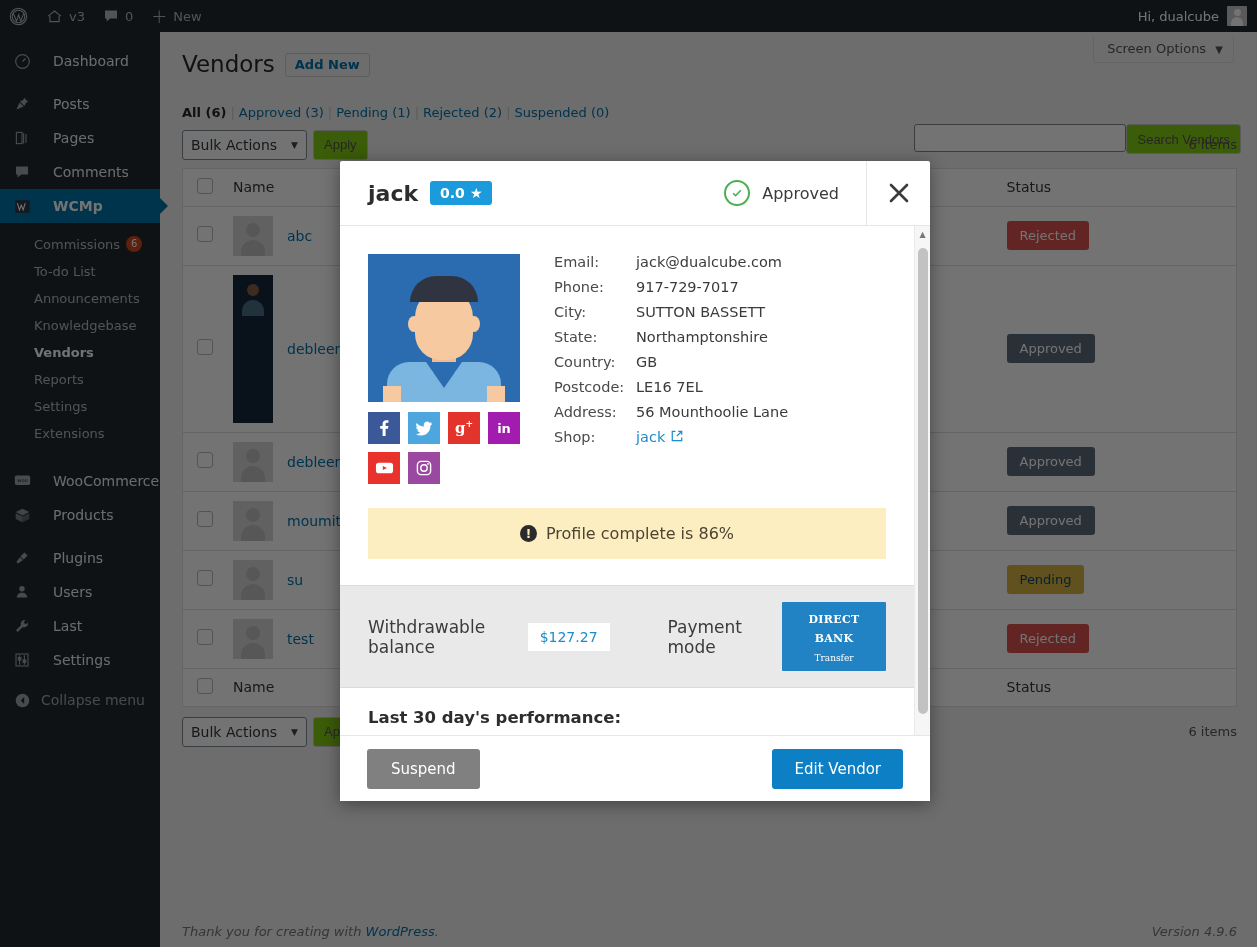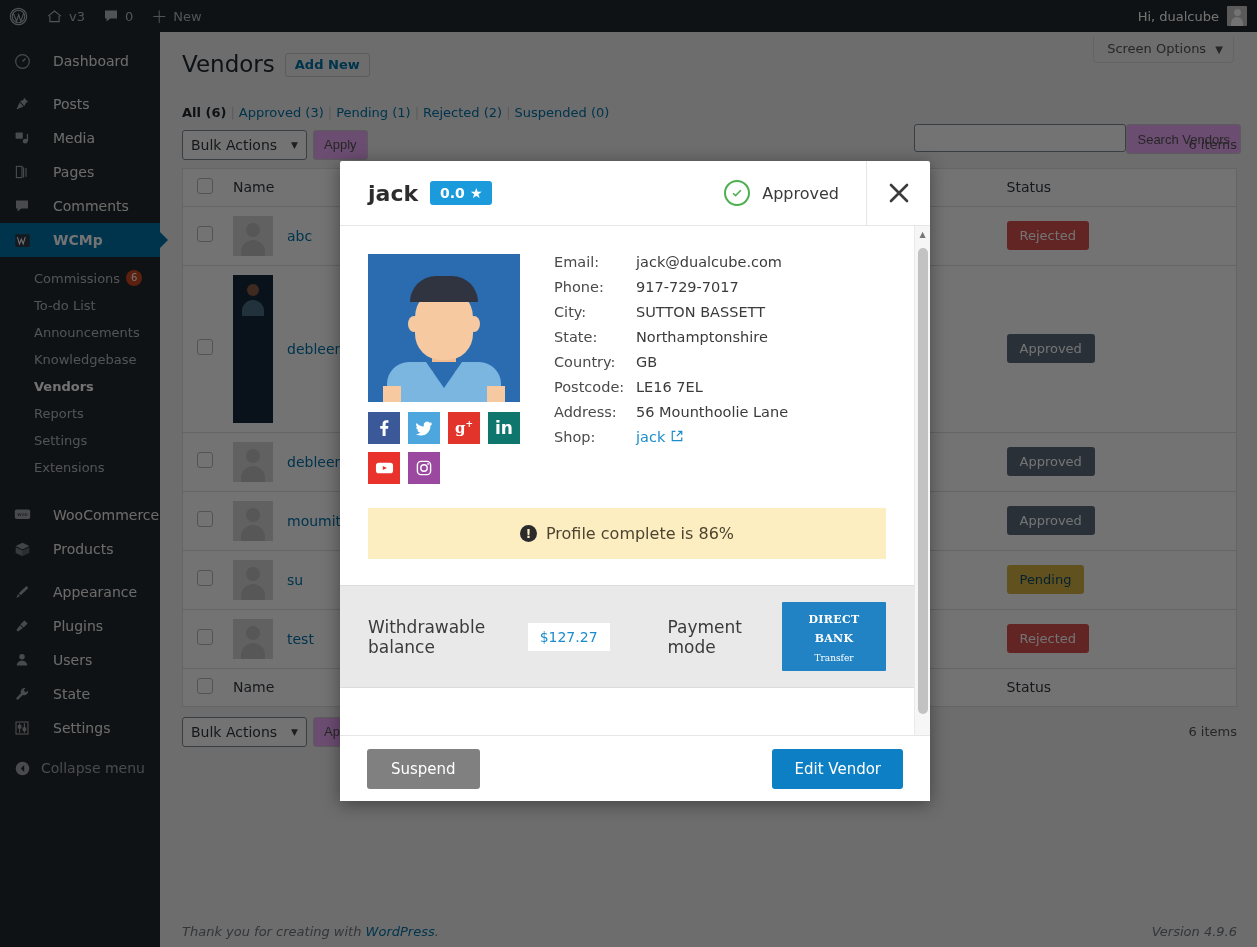--- a/index.html
+++ b/index.html
@@ -106,21 +106,21 @@
   .subsub .cur { color: #23282d; font-weight: 700; }
   .subsub .sep { color: #ccc; margin: 0 4px; }
 
   .searchbox { position: absolute; right: 16px; top: 92px; display: flex; }
   .searchbox input {
     width: 212px; height: 28px; border: 1px solid #7e8993; border-radius: 3px;
     background: #fff; font-size: 14px; padding: 0 8px;
   }
   .btn-secondary {
     height: 30px; padding: 0 10px; font-size: 13px; color: #555;
-    background: #f0abfc; border: 1px solid #ccc; border-radius: 3px; cursor: pointer;
+    background: #84cc16; border: 1px solid #ccc; border-radius: 3px; cursor: pointer;
   }
 
   .tablenav { display: flex; align-items: center; margin-top: 9px; position: relative; height: 32px; }
   .select-wrap {
     display: inline-flex; align-items: center; gap: 14px;
     height: 30px; padding: 0 8px; background: #fff; border: 1px solid #7e8993;
     border-radius: 3px; font-size: 14px; color: #32373c; cursor: pointer;
   }
   .select-wrap .caret { font-size: 9px; color: #444; }
   .apply-btn { margin-left: 6px; }
@@ -329,30 +329,20 @@
     <div class="menu-item">
       <span class="mi-icon">
         <svg width="16" height="16" viewBox="0 0 20 20" fill="currentColor">
           <path d="M12.6 2.2 L17.8 7.4 L15.3 8.2 L13 12.5 L7.5 7 L11.8 4.7 z M7 8 L3 17 L12 13 z"></path>
         </svg>
       </span>
       <span class="mi-label">Posts</span>
     </div>
     <div class="menu-item">
       <span class="mi-icon">
-        <svg width="16" height="16" viewBox="0 0 20 20" fill="currentColor">
-          <rect x="2" y="3" width="9" height="8" rx="1"></rect>
-            <circle cx="14" cy="14" r="3"></circle>
-            <rect x="16" y="5" width="1.6" height="9"></rect>
-        </svg>
-      </span>
-      <span class="mi-label">Media</span>
-    </div>
-    <div class="menu-item">
-      <span class="mi-icon">
         <svg width="16" height="16" viewBox="0 0 20 20" fill="none" stroke="currentColor" stroke-width="1.4">
           <rect x="3" y="3" width="7" height="14"></rect>
             <path d="M12 4 v13"></path>
             <path d="M15 5 v11"></path>
         </svg>
       </span>
       <span class="mi-label">Pages</span>
     </div>
     <div class="menu-item">
       <span class="mi-icon">
@@ -419,29 +409,20 @@
         </svg>
       </span>
       <span class="mi-label">Products</span>
     </div>
   </div>
   <div class="menu-sep"></div>
   <div>
     <div class="menu-item">
       <span class="mi-icon">
         <svg width="16" height="16" viewBox="0 0 20 20" fill="currentColor">
-          <path d="M15.5 2.5 L18 5 L8.5 14 L6 11.5 z"></path>
-            <path d="M5 12.5 L7.5 15 L3 17.5 z"></path>
-        </svg>
-      </span>
-      <span class="mi-label">Appearance</span>
-    </div>
-    <div class="menu-item">
-      <span class="mi-icon">
-        <svg width="16" height="16" viewBox="0 0 20 20" fill="currentColor">
           <path d="M13 3 L17 7 L12 12 L8 8 z"></path>
             <path d="M7.5 9 L11 12.5 L5 17 L3 15 z"></path>
         </svg>
       </span>
       <span class="mi-label">Plugins</span>
     </div>
     <div class="menu-item">
       <span class="mi-icon">
         <svg width="16" height="16" viewBox="0 0 20 20" fill="currentColor">
           <circle cx="10" cy="6" r="3.4"></circle>
@@ -449,21 +430,21 @@
         </svg>
       </span>
       <span class="mi-label">Users</span>
     </div>
     <div class="menu-item">
       <span class="mi-icon">
         <svg width="16" height="16" viewBox="0 0 20 20" fill="currentColor">
           <path d="M14.5 2.5 a5 5 0 0 0-5.8 6.6 L2.5 15.3 l2.2 2.2 l6.2-6.2 a5 5 0 0 0 6.6-5.8 L14.8 8 L12 5.2 z"></path>
         </svg>
       </span>
-      <span class="mi-label">State</span>
+      <span class="mi-label">Last</span>
     </div>
     <div class="menu-item">
       <span class="mi-icon">
         <svg width="16" height="16" viewBox="0 0 20 20" fill="none" stroke="currentColor" stroke-width="1.4">
           <rect x="2.5" y="2.5" width="15" height="15"></rect>
             <path d="M7 4 v12 M13 4 v12"></path>
             <rect x="5.4" y="7" width="3.2" height="3" fill="currentColor"></rect>
             <rect x="11.4" y="10" width="3.2" height="3" fill="currentColor"></rect>
         </svg>
       </span>
@@ -671,21 +652,21 @@
                 </svg>
             </span>
             <span class="soc" style="background:#4da7de">
               <svg width="18" height="18" viewBox="0 0 18 18" fill="#fff">
                   <path d="M17 4.2c-.6.3-1.2.45-1.9.53.68-.4 1.2-1.05 1.45-1.8-.64.38-1.35.65-2.1.8A3.3 3.3 0 0 0 8.8 6.75c0 .26.03.5.08.74C5.9 7.34 3.37 5.97 1.68 3.9a3.3 3.3 0 0 0 1.02 4.4c-.54-.02-1.05-.17-1.5-.4v.04c0 1.6 1.14 2.93 2.65 3.23-.28.08-.57.12-.87.12-.21 0-.42-.02-.62-.06.42 1.3 1.63 2.26 3.07 2.29A6.63 6.63 0 0 1 1 15.14 9.34 9.34 0 0 0 6.05 16.6c6.05 0 9.36-5 9.36-9.35l-.01-.43c.64-.46 1.2-1.04 1.6-1.7z"></path>
                 </svg>
             </span>
             <span class="soc" style="background:#e2342a;font-family:'DejaVu Serif',serif">
               <span style="font-size:15px;font-weight:700">g<sup style="font-size:9px">+</sup></span>
             </span>
-            <span class="soc" style="background:#0f766e;font-size:17px">in</span>
+            <span class="soc" style="background:#a21caf;font-size:13px">in</span>
             <span class="soc" style="background:#e8322b">
               <svg width="19" height="14" viewBox="0 0 20 14" fill="#fff">
                   <rect x="1" y="1.5" width="18" height="11" rx="3"></rect>
                   <path d="M8.2 4.8 L12.6 7 L8.2 9.2 z" fill="#e8322b"></path>
                 </svg>
             </span>
             <span class="soc" style="background:#9b49a0">
               <svg width="18" height="18" viewBox="0 0 18 18" fill="none" stroke="#fff" stroke-width="1.4">
                   <rect x="2.4" y="2.4" width="13.2" height="13.2" rx="3.6"></rect>
                   <circle cx="9" cy="9" r="3.2"></circle>
@@ -746,20 +727,24 @@
       <div class="balance-bar">
         <span class="bal-label">Withdrawable balance</span>
         <span class="bal-amount">$127.27</span>
         <span class="pay-label">Payment mode</span>
         <span class="pay-badge">
           <span class="l1">DIRECT BANK</span><br>
           <span class="l2">Transfer</span>
         </span>
       </div>
 
+      <div class="perf">
+        <div class="perf-title">Last 30 day's performance:</div>
+
+      </div>
     </div>
 
     <div class="m-scrollbar">
       <div class="m-sb-up">▲</div>
       <div class="m-sb-thumb"></div>
     </div>
   </div>
 
   <div class="m-foot">
     <button class="btn-suspend">Suspend</button>

